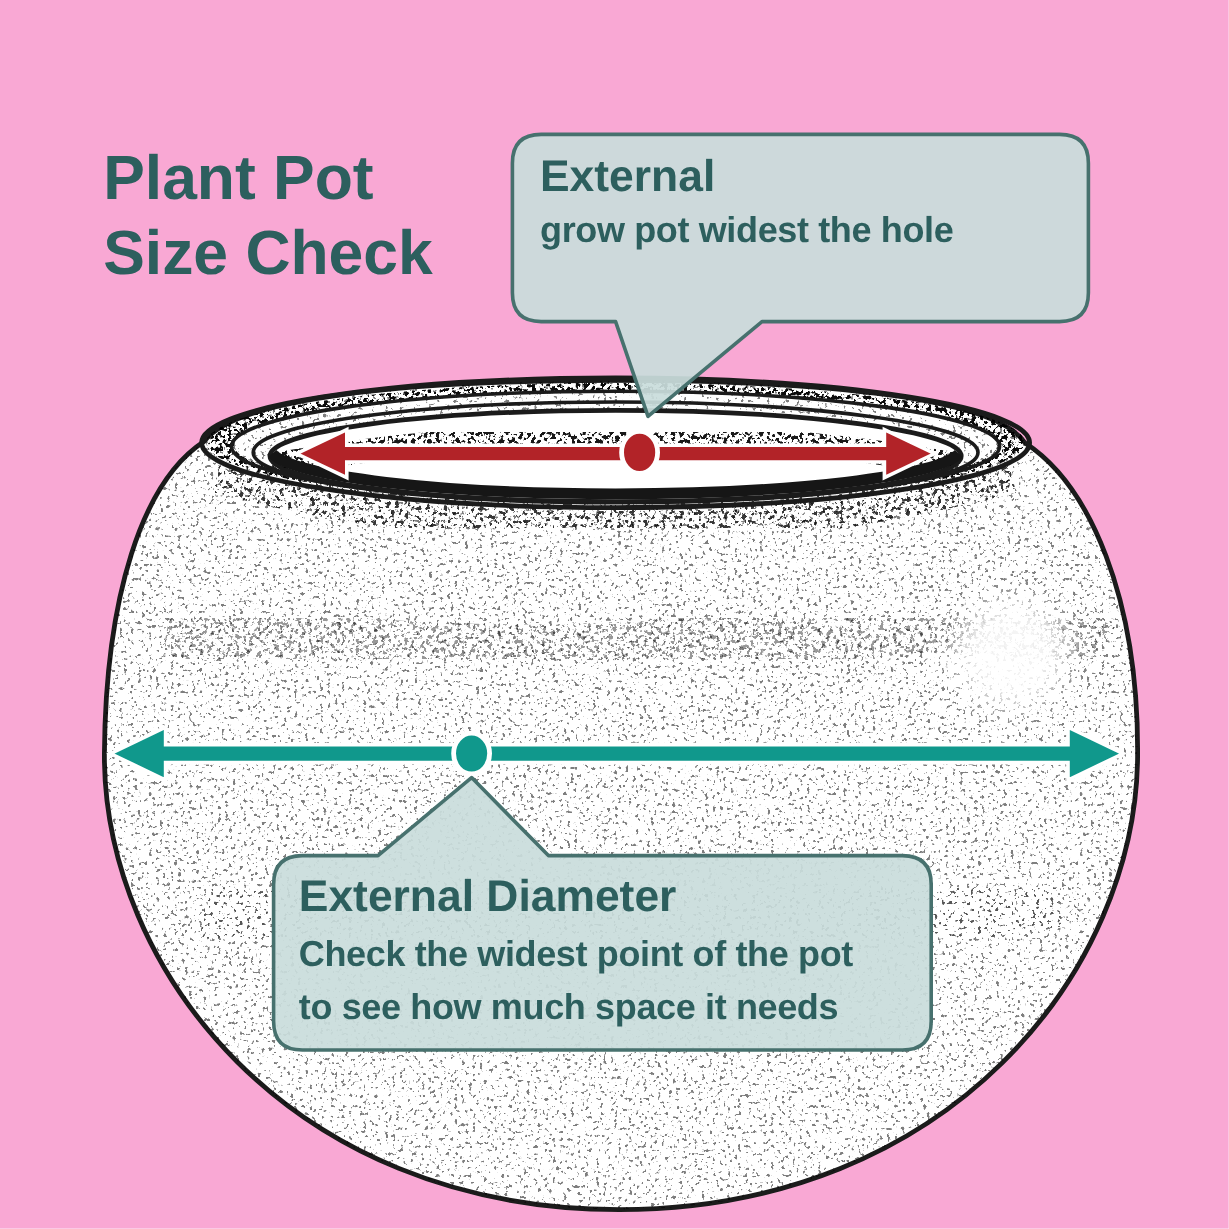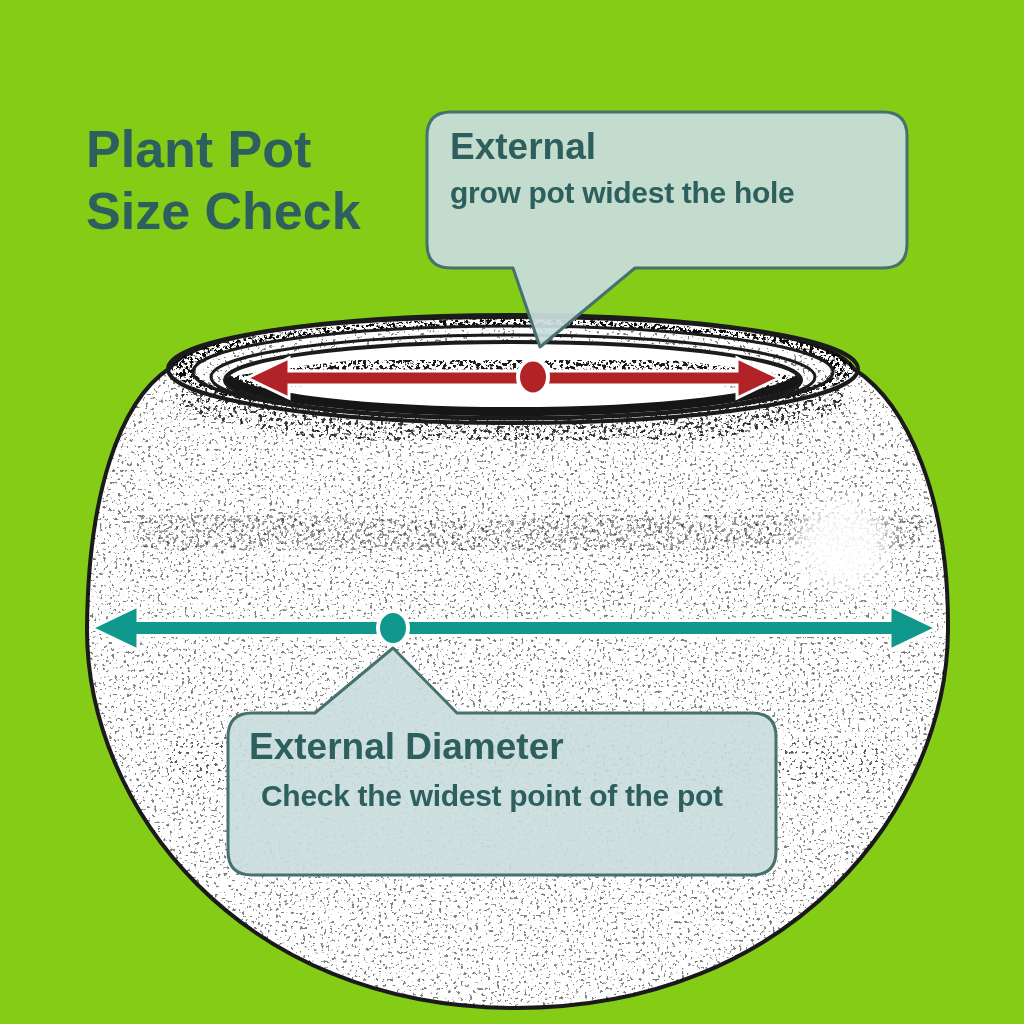--- a/index.html
+++ b/index.html
@@ -1,26 +1,26 @@
 <!DOCTYPE html>
 <html><head>
 <meta charset="utf-8">
 <style>
   html,body{margin:0;padding:0;background:#ffffff;}
-  #stage{position:relative;width:1024px;height:1024px;background:#84cc16;overflow:hidden;
+  #stage{position:relative;width:1024px;height:1024px;background:#f9a8d4;overflow:hidden;
          font-family:"Liberation Sans", sans-serif;}
   #sketch-svg{position:absolute;left:0;top:0;}
   .txt{position:absolute;color:#2d5f5e;white-space:nowrap;}
   #page-title{left:86px;top:118px;font-size:52px;font-weight:bold;line-height:62px;}
   .callout-heading{font-size:37px;font-weight:bold;}
   .callout-body{font-size:30px;font-weight:600;letter-spacing:-0.3px;}
   #opening-heading{left:450px;top:126px;}
   #opening-body{left:450px;top:171px;line-height:43px;}
   #external-heading{left:249px;top:726px;}
-  #external-body{left:249px;top:774px;line-height:44px;margin-left:12px;}
+  #external-body{left:249px;top:774px;line-height:44px;}
 </style>
 </head>
 <body>
 
 <div id="stage">
 
   <svg id="sketch-svg" width="1024" height="1024" viewBox="0 0 1024 1024">
     <defs>
       <filter id="spk1" x="-5%" y="-5%" width="110%" height="110%">
         <feTurbulence type="fractalNoise" baseFrequency="0.33" numOctaves="2" seed="7"></feTurbulence>
@@ -99,15 +99,16 @@
   </div>
 
   <div id="opening-heading" class="txt callout-heading">External</div>
   <div id="opening-body" class="txt callout-body">
     <div>grow pot widest the hole</div>
   </div>
 
   <div id="external-heading" class="txt callout-heading">External Diameter</div>
   <div id="external-body" class="txt callout-body">
     <div>Check the widest point of the pot</div>
+    <div>to see how much space it needs</div>
   </div>
 
 </div>
 
 </body></html>

